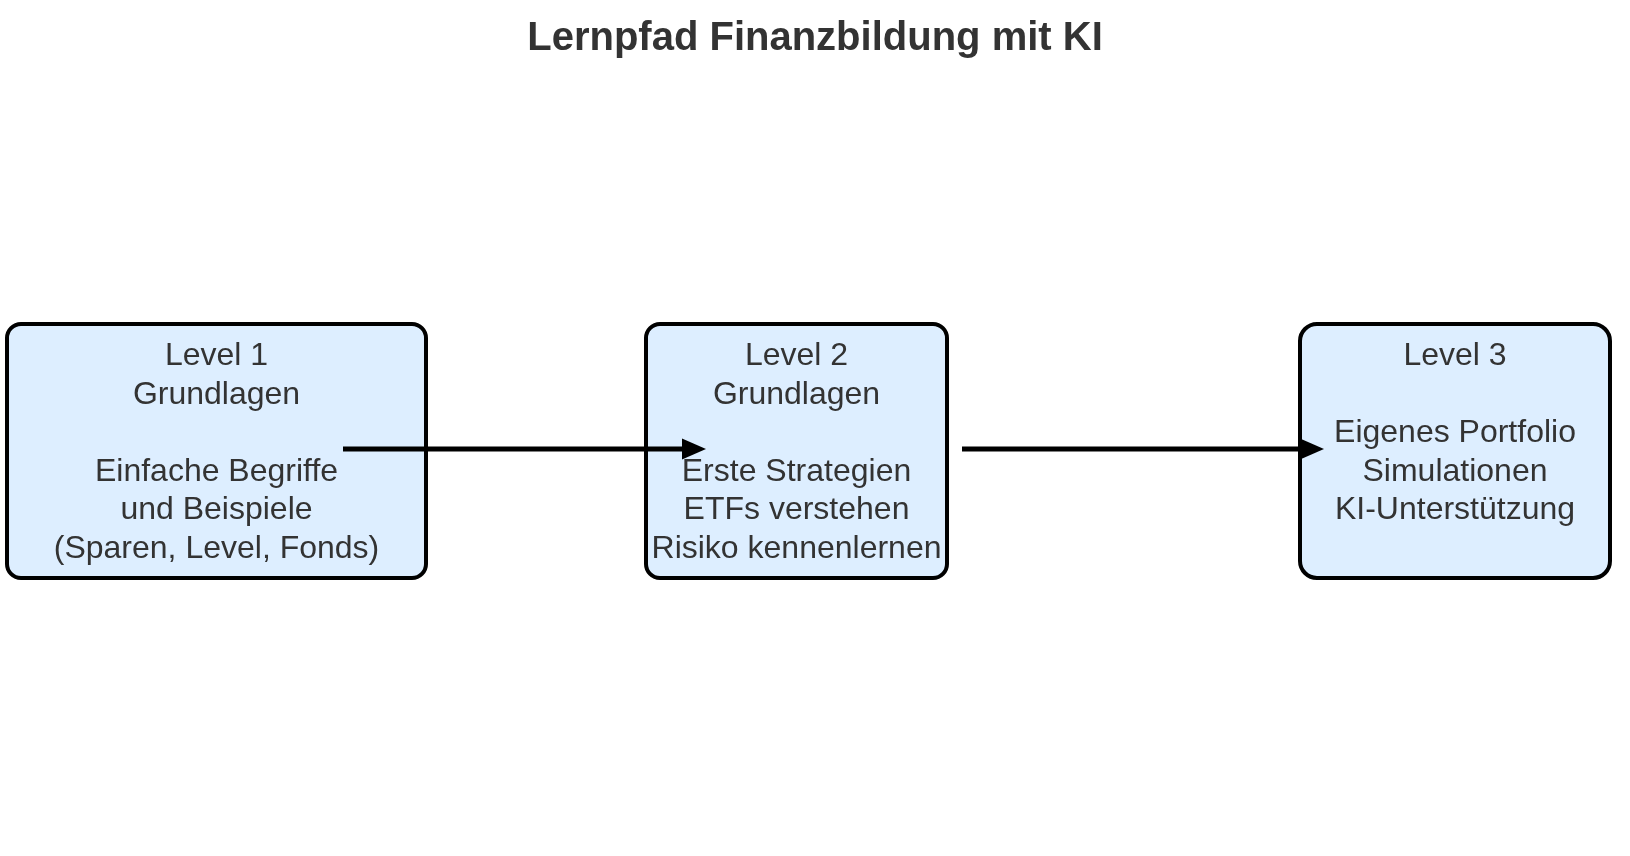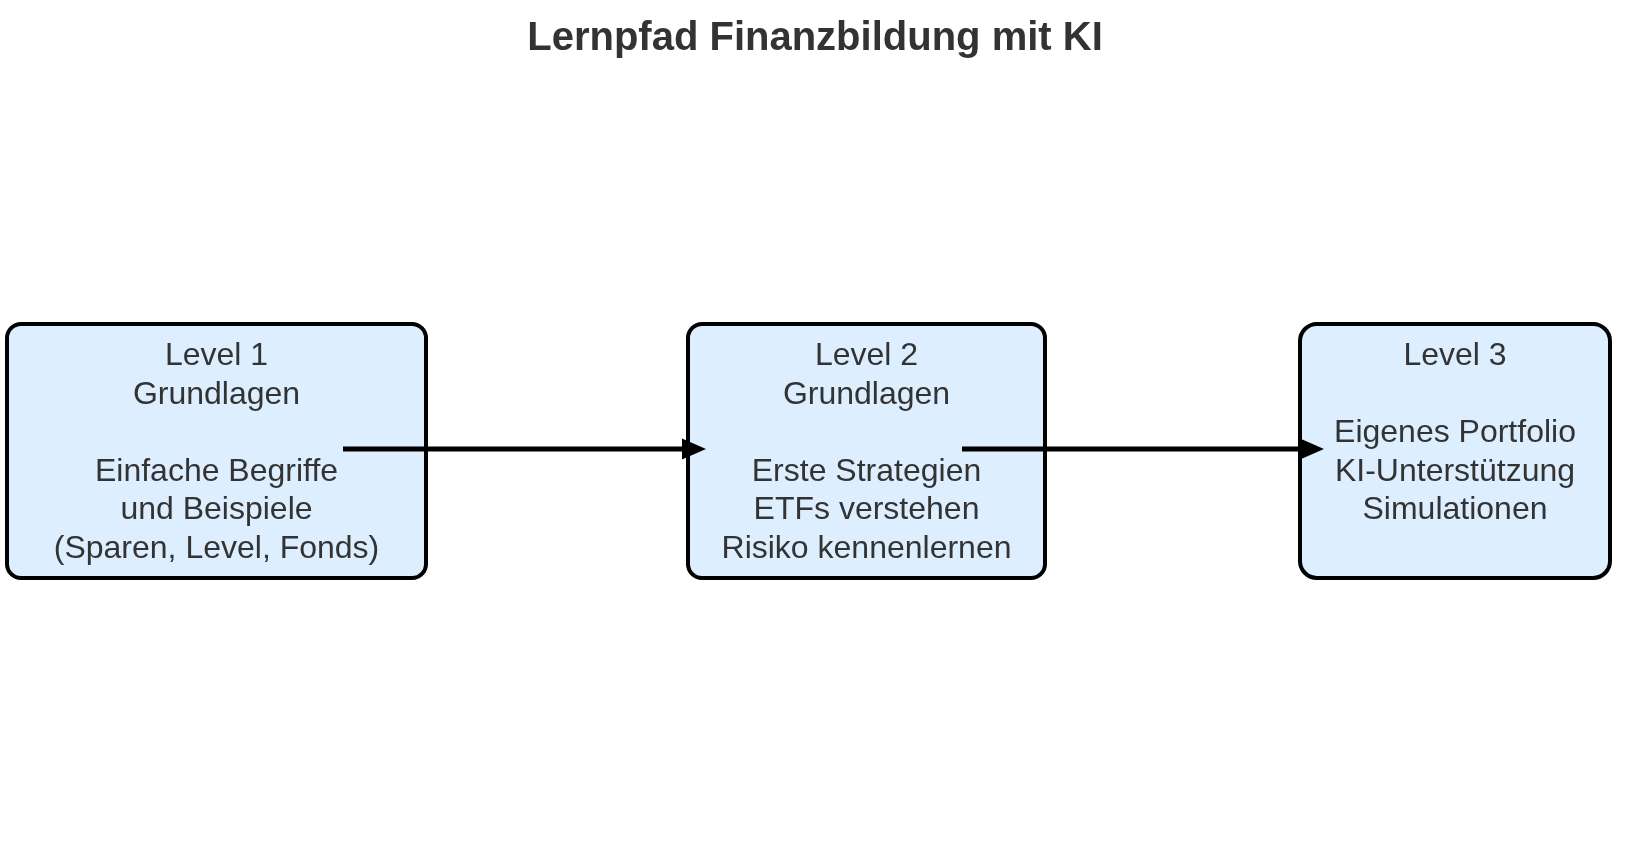--- a/index.html
+++ b/index.html
@@ -41,21 +41,21 @@
     color: #333333;
   }
   .node-line {
     height: 38.6px;
     line-height: 38.6px;
     font-size: 32px;
     white-space: nowrap;
     overflow: visible;
   }
   .node-1 { left: 5px;    width: 423px; }
-  .node-2 { left: 686px;  width: 361px; }
+  .node-2 { left: 644px;  width: 305px; }
   .node-3 { left: 1298px; width: 314px; border-radius: 19px; }
   .connector-layer {
     position: absolute;
     top: 0;
     left: 0;
     width: 1630px;
     height: 856px;
     pointer-events: none;
     z-index: 5;
   }
@@ -90,22 +90,22 @@
     <div class="node-line"></div>
     <div class="node-line">Erste Strategien</div>
     <div class="node-line">ETFs verstehen</div>
     <div class="node-line">Risiko kennenlernen</div>
   </div>
 
   <div class="node node-3">
     <div class="node-line">Level 3</div>
     <div class="node-line"></div>
     <div class="node-line">Eigenes Portfolio</div>
+    <div class="node-line">Simulationen</div>
     <div class="node-line">KI-Unterstützung</div>
-    <div class="node-line">Simulationen</div>
   </div>
 
   <svg class="connector-layer" viewBox="0 0 1630 856" xmlns="http://www.w3.org/2000/svg">
     <g>
       <line class="arrow-line" x1="343" y1="449" x2="682" y2="449"></line>
       <polygon class="arrow-head" points="682,438.5 706,449 682,459.5"></polygon>
     </g>
     <g>
       <line class="arrow-line" x1="962" y1="449" x2="1300" y2="449"></line>
       <polygon class="arrow-head" points="1300,438.5 1324,449 1300,459.5"></polygon>

